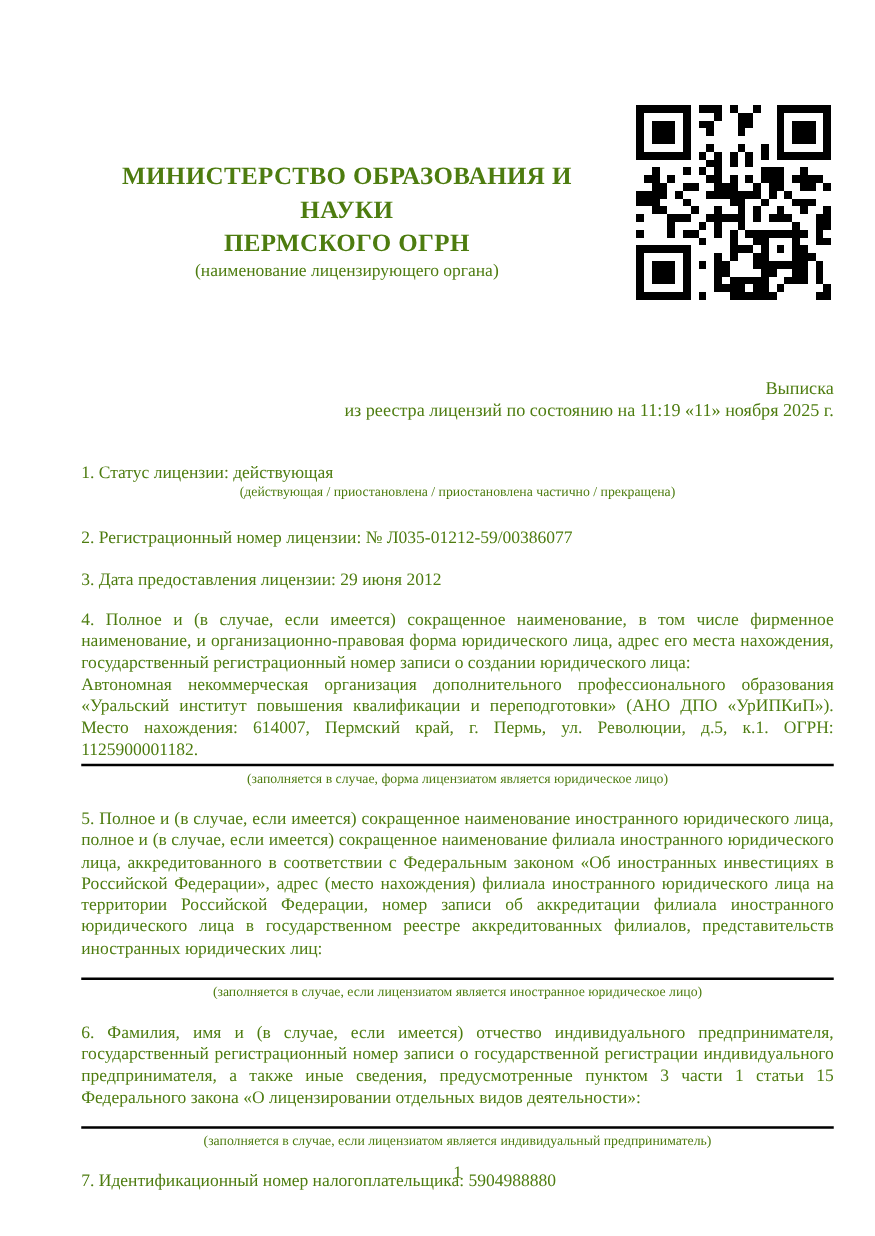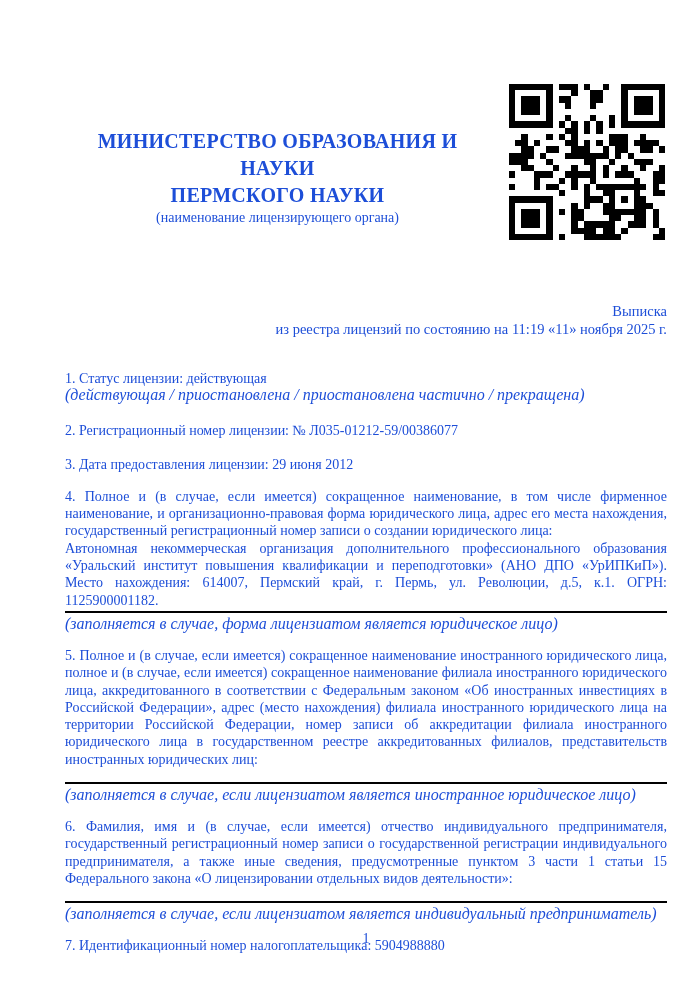--- a/index.html
+++ b/index.html
@@ -2,21 +2,21 @@
 <html><head>
 <meta charset="utf-8">
 <style>
   html,body{margin:0;padding:0;background:#e8e8e8;}
   .page{
     position:relative;
     width:700px;height:989px;
     margin:0 auto;
     background:#ffffff;
     font-family:"Liberation Serif", serif;
-    color:#1d4ed8;
+    color:#4d7c0f;
     box-sizing:border-box;
     padding:0 33px 0 65px;
     overflow:hidden;
   }
   .header{position:relative;height:240px;}
   .header-text{
     width:425px;
     padding-top:128px;
     text-align:center;
   }
@@ -39,25 +39,24 @@
   .doc-title{
     margin-top:62px;
     text-align:right;
     font-size:14.5px;
     line-height:18px;
   }
   .items{font-size:14px;line-height:17.3px;}
   .item-line{white-space:pre-wrap;}
   .para{text-align:justify;}
   .field-caption{
-    font-size:16px;
+    font-size:11px;
     line-height:13px;
-    text-align:left;
+    text-align:center;
     margin-top:1px;
-    font-style:italic;
   }
   .separator{
     border-top:2px solid #000;
     height:0;
     margin-top:2px;
   }
   .sep-gap{margin-top:14px;}
   .mt-item1{margin-top:32px;}
   .mt-item2{margin-top:21px;}
   .mt-item3{margin-top:16px;}
@@ -73,21 +72,21 @@
 </style>
 </head>
 <body>
 
 <div class="page">
 
   <div class="header">
     <div class="header-text">
       <div class="ministry-name">
         <div>МИНИСТЕРСТВО ОБРАЗОВАНИЯ И НАУКИ</div>
-        <div>ПЕРМСКОГО НАУКИ</div>
+        <div>ПЕРМСКОГО ОГРН</div>
       </div>
       <div class="header-caption">(наименование лицензирующего органа)</div>
     </div>
     <svg class="qr" id="qr-code" viewBox="0 0 25 25" shape-rendering="crispEdges" xmlns="http://www.w3.org/2000/svg">
         <rect x="0" y="0" width="25" height="25" fill="#fff"></rect>
         <rect x="0" y="0" width="1" height="1" fill="#000"></rect>
         <rect x="1" y="0" width="1" height="1" fill="#000"></rect>
         <rect x="2" y="0" width="1" height="1" fill="#000"></rect>
         <rect x="3" y="0" width="1" height="1" fill="#000"></rect>
         <rect x="4" y="0" width="1" height="1" fill="#000"></rect>

